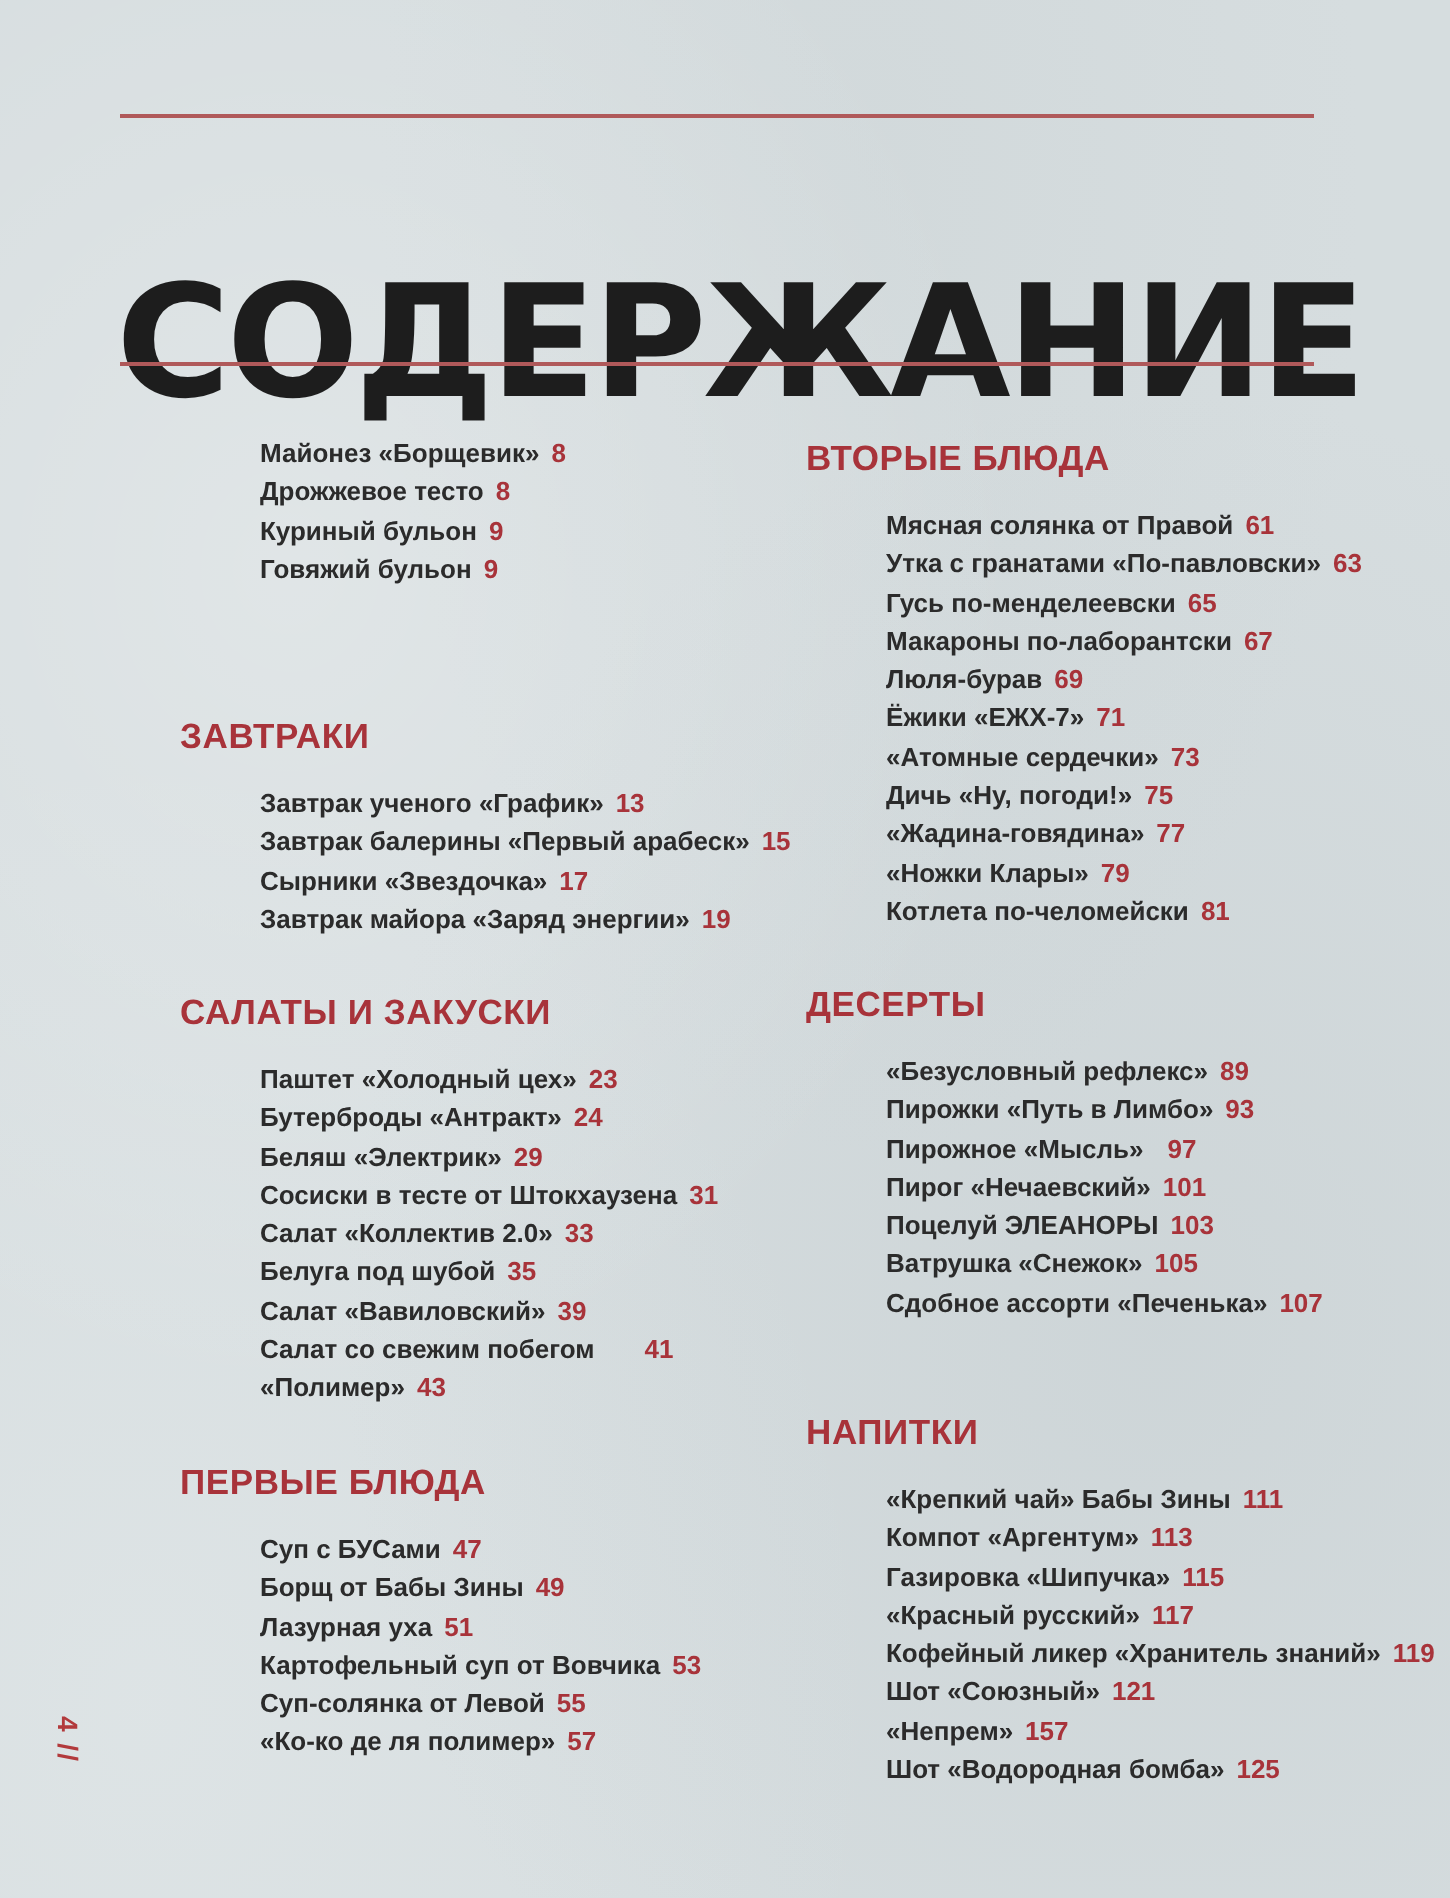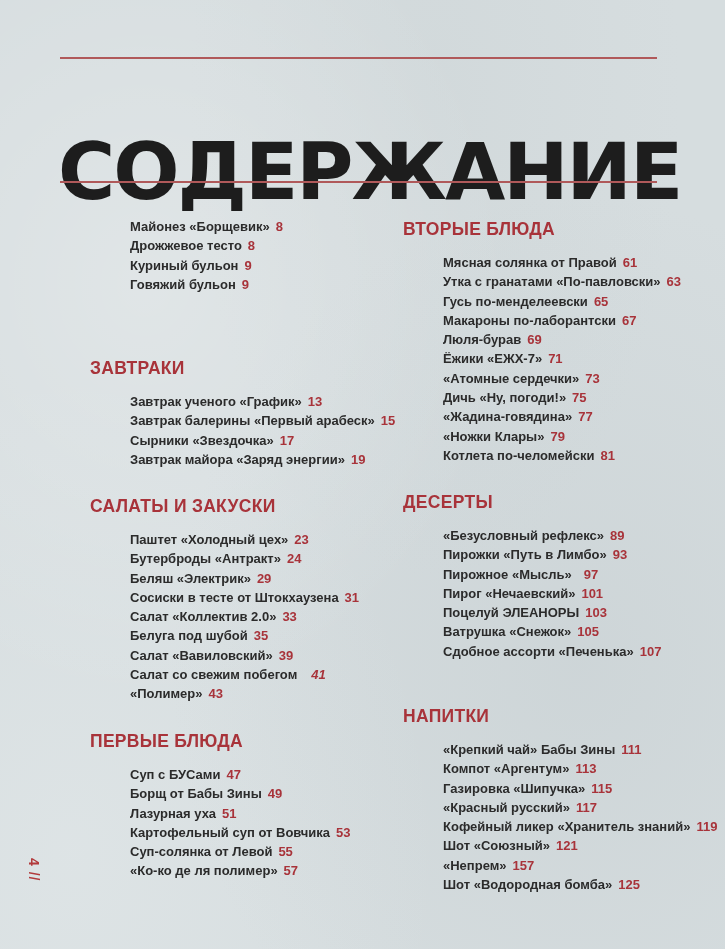--- a/index.html
+++ b/index.html
@@ -76,21 +76,21 @@
 
   <div class="section" style="top:494px;">
     <div class="section-title">САЛАТЫ И ЗАКУСКИ</div>
     <div class="entry"><span>Паштет «Холодный цех»</span><span class="pg">23</span></div>
     <div class="entry"><span>Бутерброды «Антракт»</span><span class="pg">24</span></div>
     <div class="entry"><span>Беляш «Электрик»</span><span class="pg">29</span></div>
     <div class="entry"><span>Сосиски в тесте от Штокхаузена</span><span class="pg">31</span></div>
     <div class="entry"><span>Салат «Коллектив 2.0»</span><span class="pg">33</span></div>
     <div class="entry"><span>Белуга под шубой</span><span class="pg">35</span></div>
     <div class="entry"><span>Салат «Вавиловский»</span><span class="pg">39</span></div>
-    <div class="entry"><span>Салат со свежим побегом</span><span class="pg" style="margin-left:14px;font-style:italic;">41</span></div>
+    <div class="entry"><span>Салат со свежим побегом</span><span class="pg" style="margin-left:25px;">41</span></div>
     <div class="entry"><span>«Полимер»</span><span class="pg">43</span></div>
   </div>
 
   <div class="section" style="top:729px;">
     <div class="section-title">ПЕРВЫЕ БЛЮДА</div>
     <div class="entry"><span>Суп с БУСами</span><span class="pg">47</span></div>
     <div class="entry"><span>Борщ от Бабы Зины</span><span class="pg">49</span></div>
     <div class="entry"><span>Лазурная уха</span><span class="pg">51</span></div>
     <div class="entry"><span>Картофельный суп от Вовчика</span><span class="pg">53</span></div>
     <div class="entry"><span>Суп-солянка от Левой</span><span class="pg">55</span></div>

